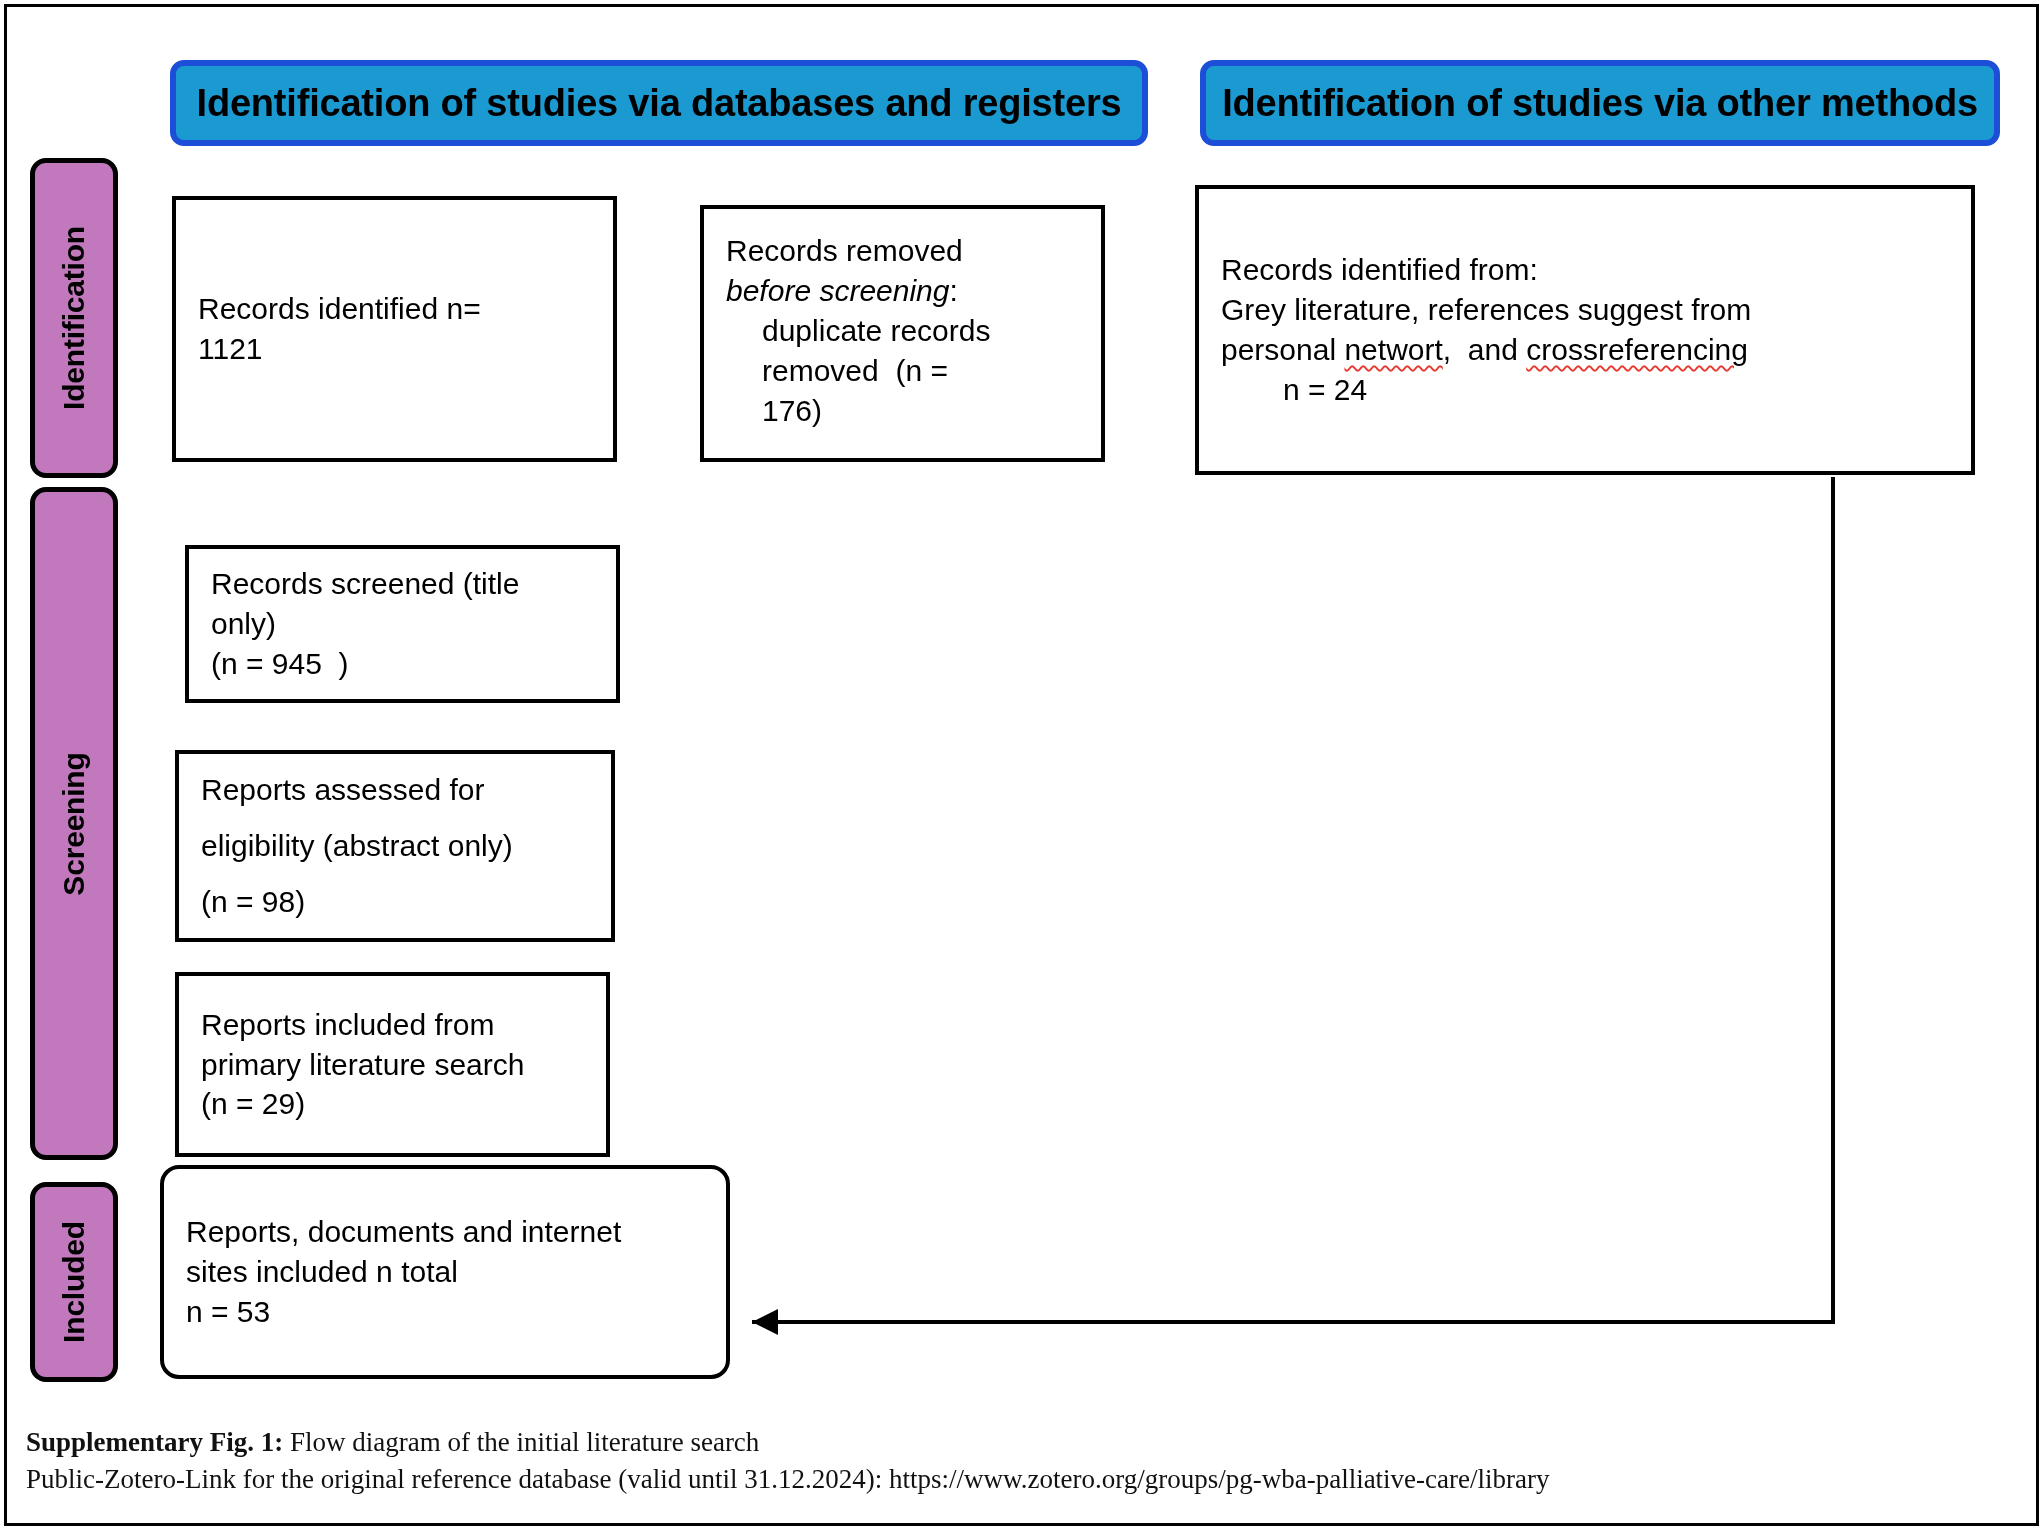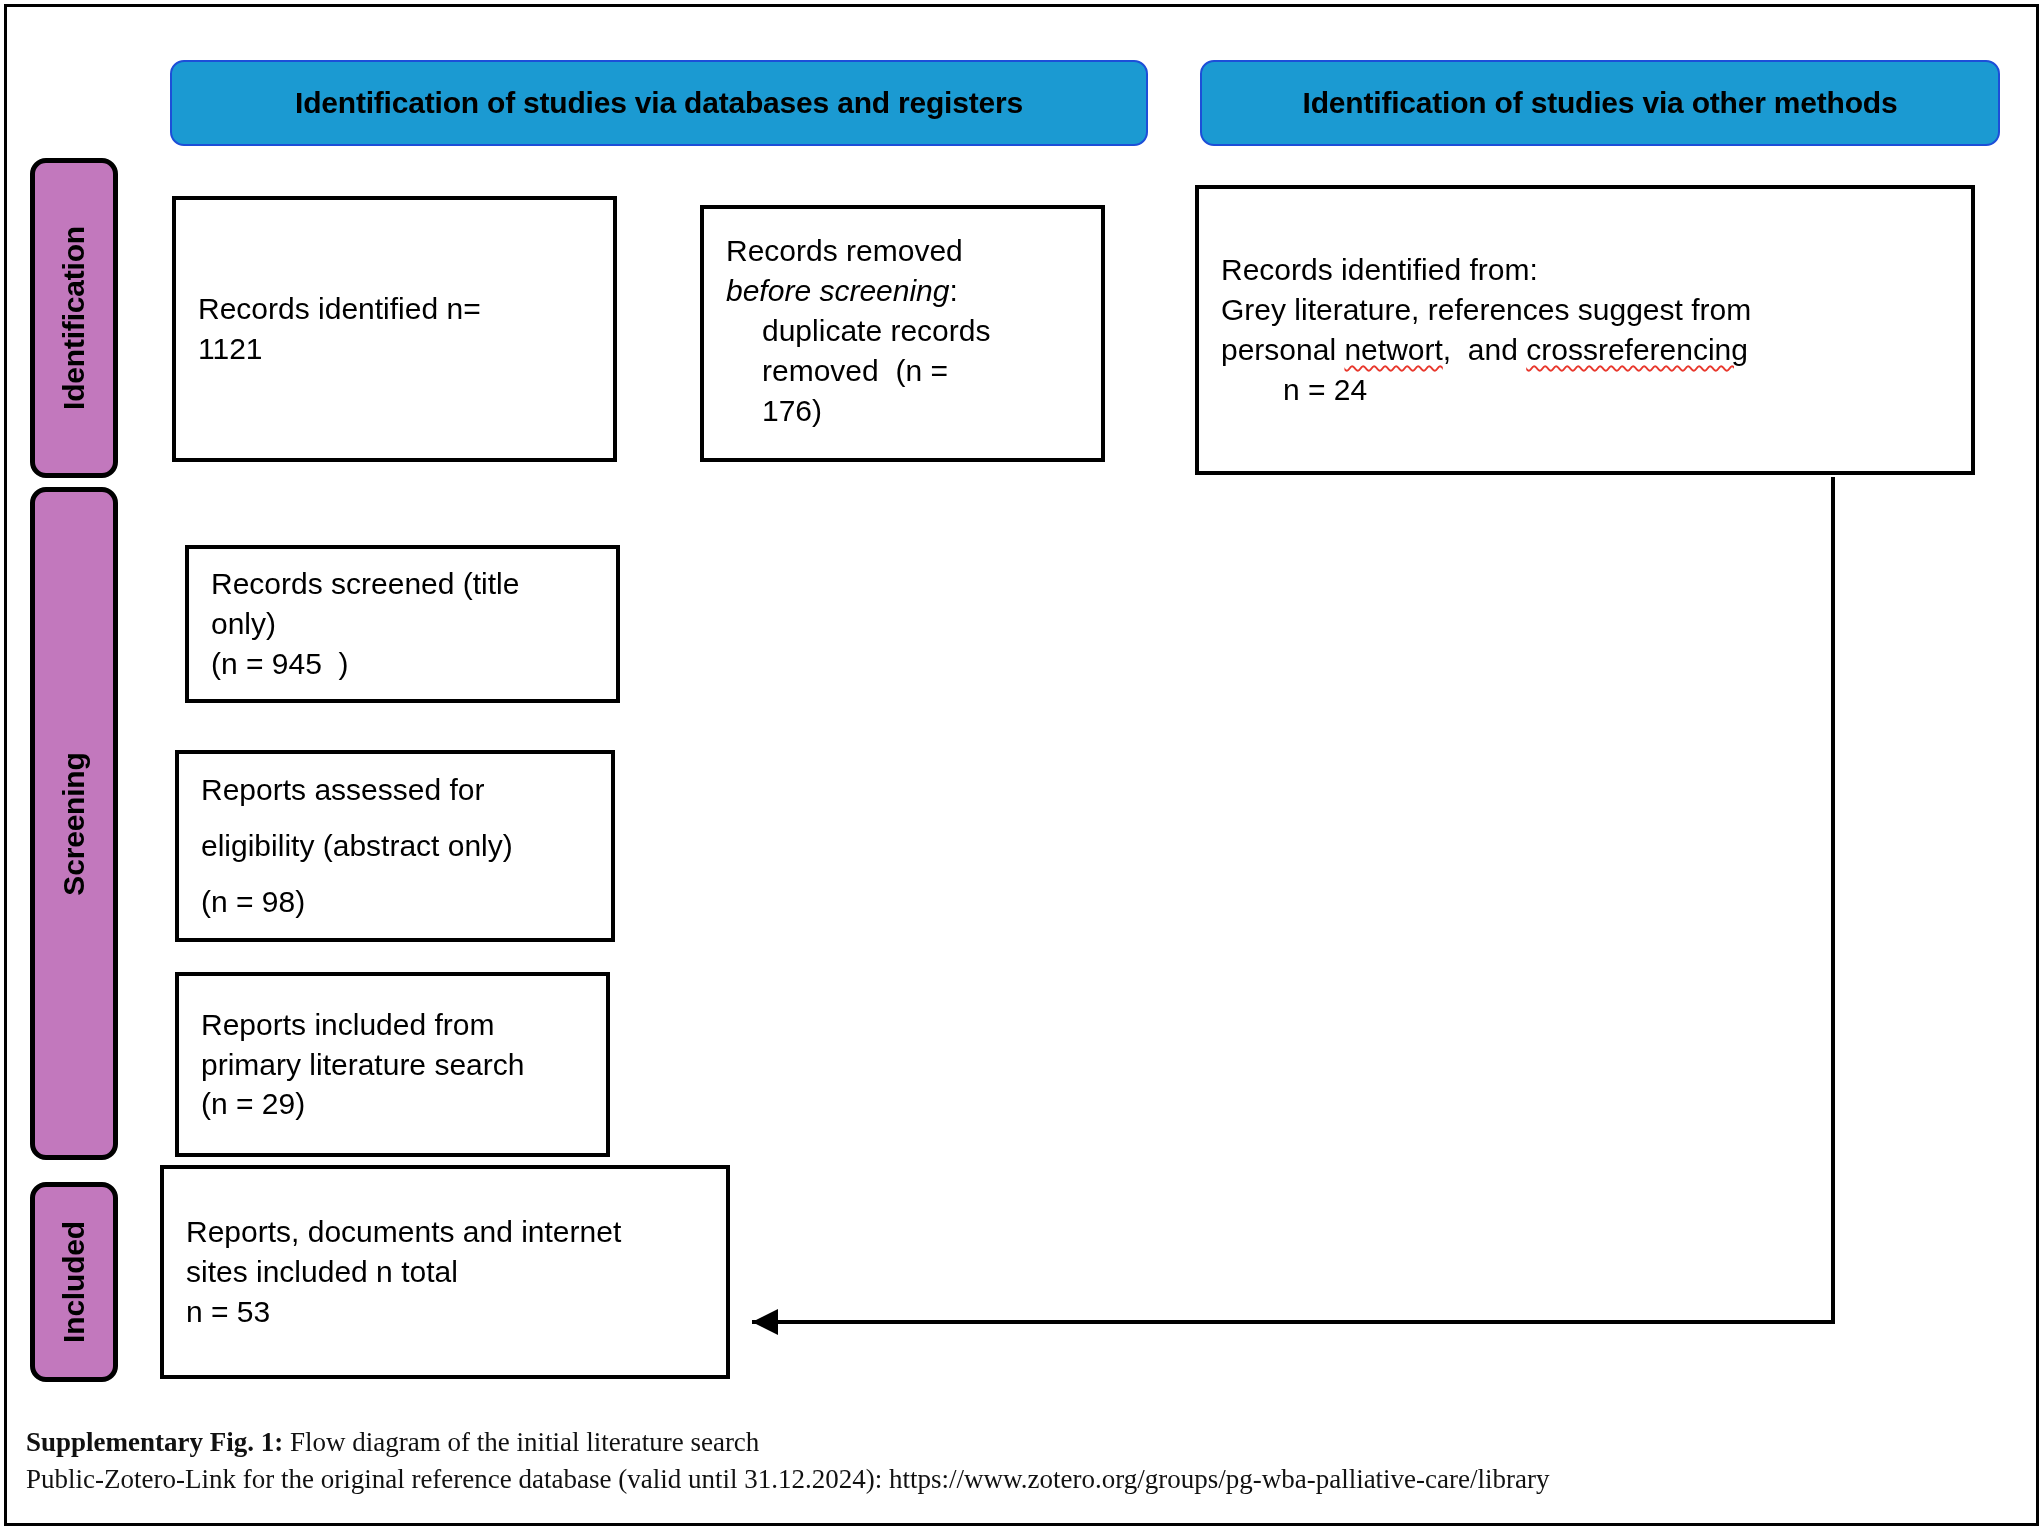--- a/index.html
+++ b/index.html
@@ -26,28 +26,28 @@
   #canvas {
     position: absolute;
     left: 0; top: 0;
     width: 2043px; height: 1530px;
   }
 
   
   .banner {
     position: absolute;
     background: #1b9ad2;
-    border: 2px solid #1d4ed8;
+    border: 6px solid #1d4ed8;
     border-radius: 14px;
     display: flex;
     align-items: center;
     justify-content: center;
     color: #000;
     font-weight: bold;
-    font-size: 30px;
+    font-size: 38px;
     letter-spacing: -0.2px;
     text-align: center;
     padding: 0 12px;
   }
   #banner-databases { left: 170px; top: 60px; width: 978px; height: 86px; }
   #banner-other     { left: 1200px; top: 60px; width: 800px; height: 86px; }
 
   
   .rail {
     position: absolute;
@@ -96,21 +96,21 @@
     text-decoration-thickness: 2px;
     text-underline-offset: 5px;
   }
 
   #node-identified   { left: 172px;  top: 196px;  width: 445px; height: 266px; }
   #node-removed      { left: 700px;  top: 205px;  width: 405px; height: 257px; }
   #node-other-source { left: 1195px; top: 185px;  width: 780px; height: 290px; }
   #node-screened     { left: 185px;  top: 545px;  width: 435px; height: 158px; }
   #node-eligibility  { left: 175px;  top: 750px;  width: 440px; height: 192px; gap: 16px; }
   #node-primary-inc  { left: 175px;  top: 972px;  width: 435px; height: 185px; }
-  #node-total        { left: 160px;  top: 1165px; width: 570px; height: 214px; }
+  #node-total        { left: 160px;  top: 1165px; width: 570px; height: 214px; border-radius: 19px; }
 
   
   #connector { position: absolute; left: 0; top: 0; width: 2043px; height: 1530px; pointer-events: none; }
 
   
   #caption {
     position: absolute;
     left: 26px; top: 1424px;
     width: 1900px;
     font-size: 27px;

